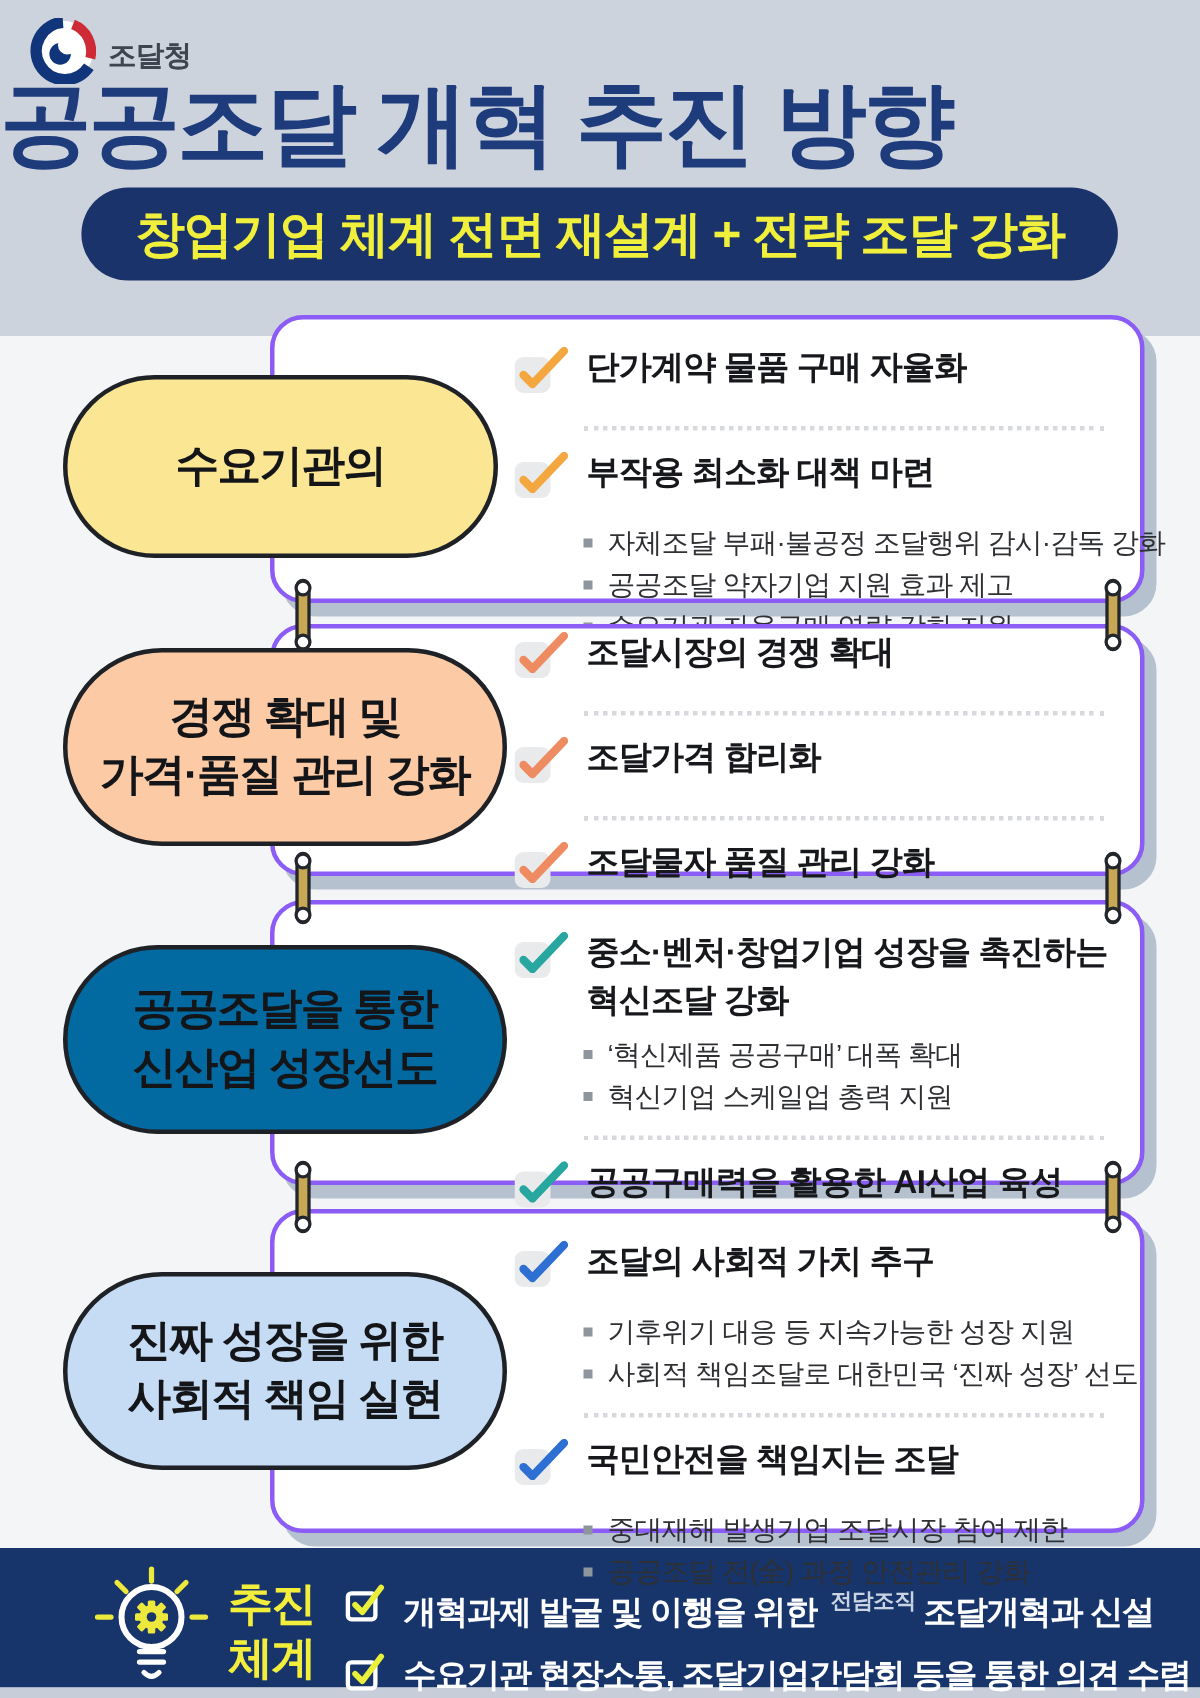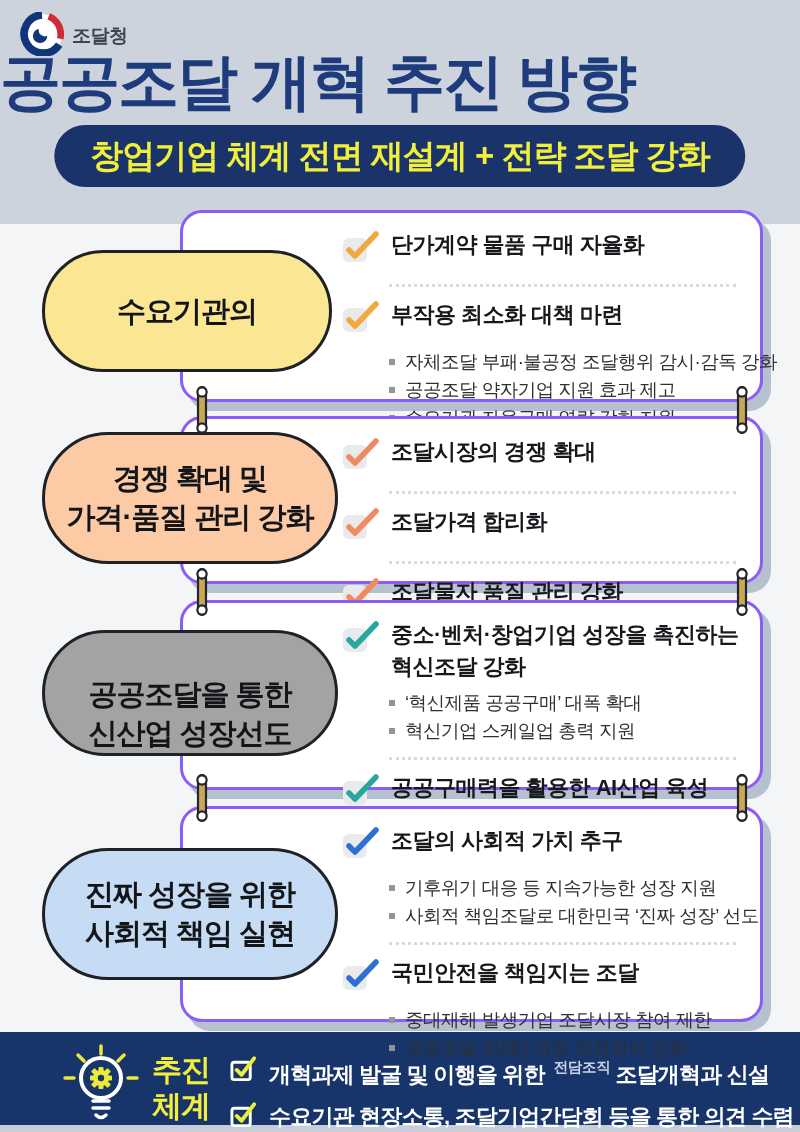--- a/index.html
+++ b/index.html
@@ -44,21 +44,21 @@
   .sq{flex:none;width:6px;height:6px;background:#8E959D;margin-top:11px;}
 
   .dotted{border-top:3px dotted #D7D9DC;margin:12px 0 12px 46px;}
 
   
   .pill{position:absolute;left:42px;background:#FBE693;border:3px solid #1E2126;
     border-radius:70px;box-sizing:border-box;display:flex;flex-direction:column;
     align-items:center;justify-content:center;z-index:3;text-align:center;
     font-size:29px;font-weight:700;color:#141518;line-height:39px;letter-spacing:-1px;}
   .pill-peach{background:#FCCBA5;}
-  .pill-teal{background:#a3a3a3;justify-content:flex-end;}
+  .pill-teal{background:#0369a1;}
   .pill-blue{background:#C6DBF4;}
 
   
   .conn{position:absolute;z-index:4;}
 
   
   .bulb{position:absolute;left:62px;top:1044px;z-index:5;}
   .footer-heading{position:absolute;left:152px;top:1052px;z-index:5;
     font-size:30px;font-weight:900;color:#F2EE3B;line-height:36px;letter-spacing:-1px;}
   .footer-rows{position:absolute;left:230px;top:1050px;z-index:5;display:flex;
@@ -128,21 +128,21 @@
             <span>수요기관 자율구매 역량 강화 지원</span>
           </div>
       </div>
     </div>
   </div>
   <div class="pill" style="top:250px;width:290px;height:122px;">
     <span>수요기관의</span>
   </div>
 
   <div class="card s2" style="top:416px;height:168px;">
-    <div class="card-inner" style="padding-top:17px;">
+    <div class="card-inner" style="">
       <div class="item">
         <span class="chk">
           <svg width="36" height="32" viewBox="0 0 36 32">
               <rect class="chk-box" x="0" y="7" width="24" height="24" rx="6"></rect>
               <polyline class="chk-mark" points="6,19 12,25 33,3"></polyline>
             </svg>
         </span>
         <span>조달시장의 경쟁 확대</span>
       </div>
       <div class="dotted"></div>

